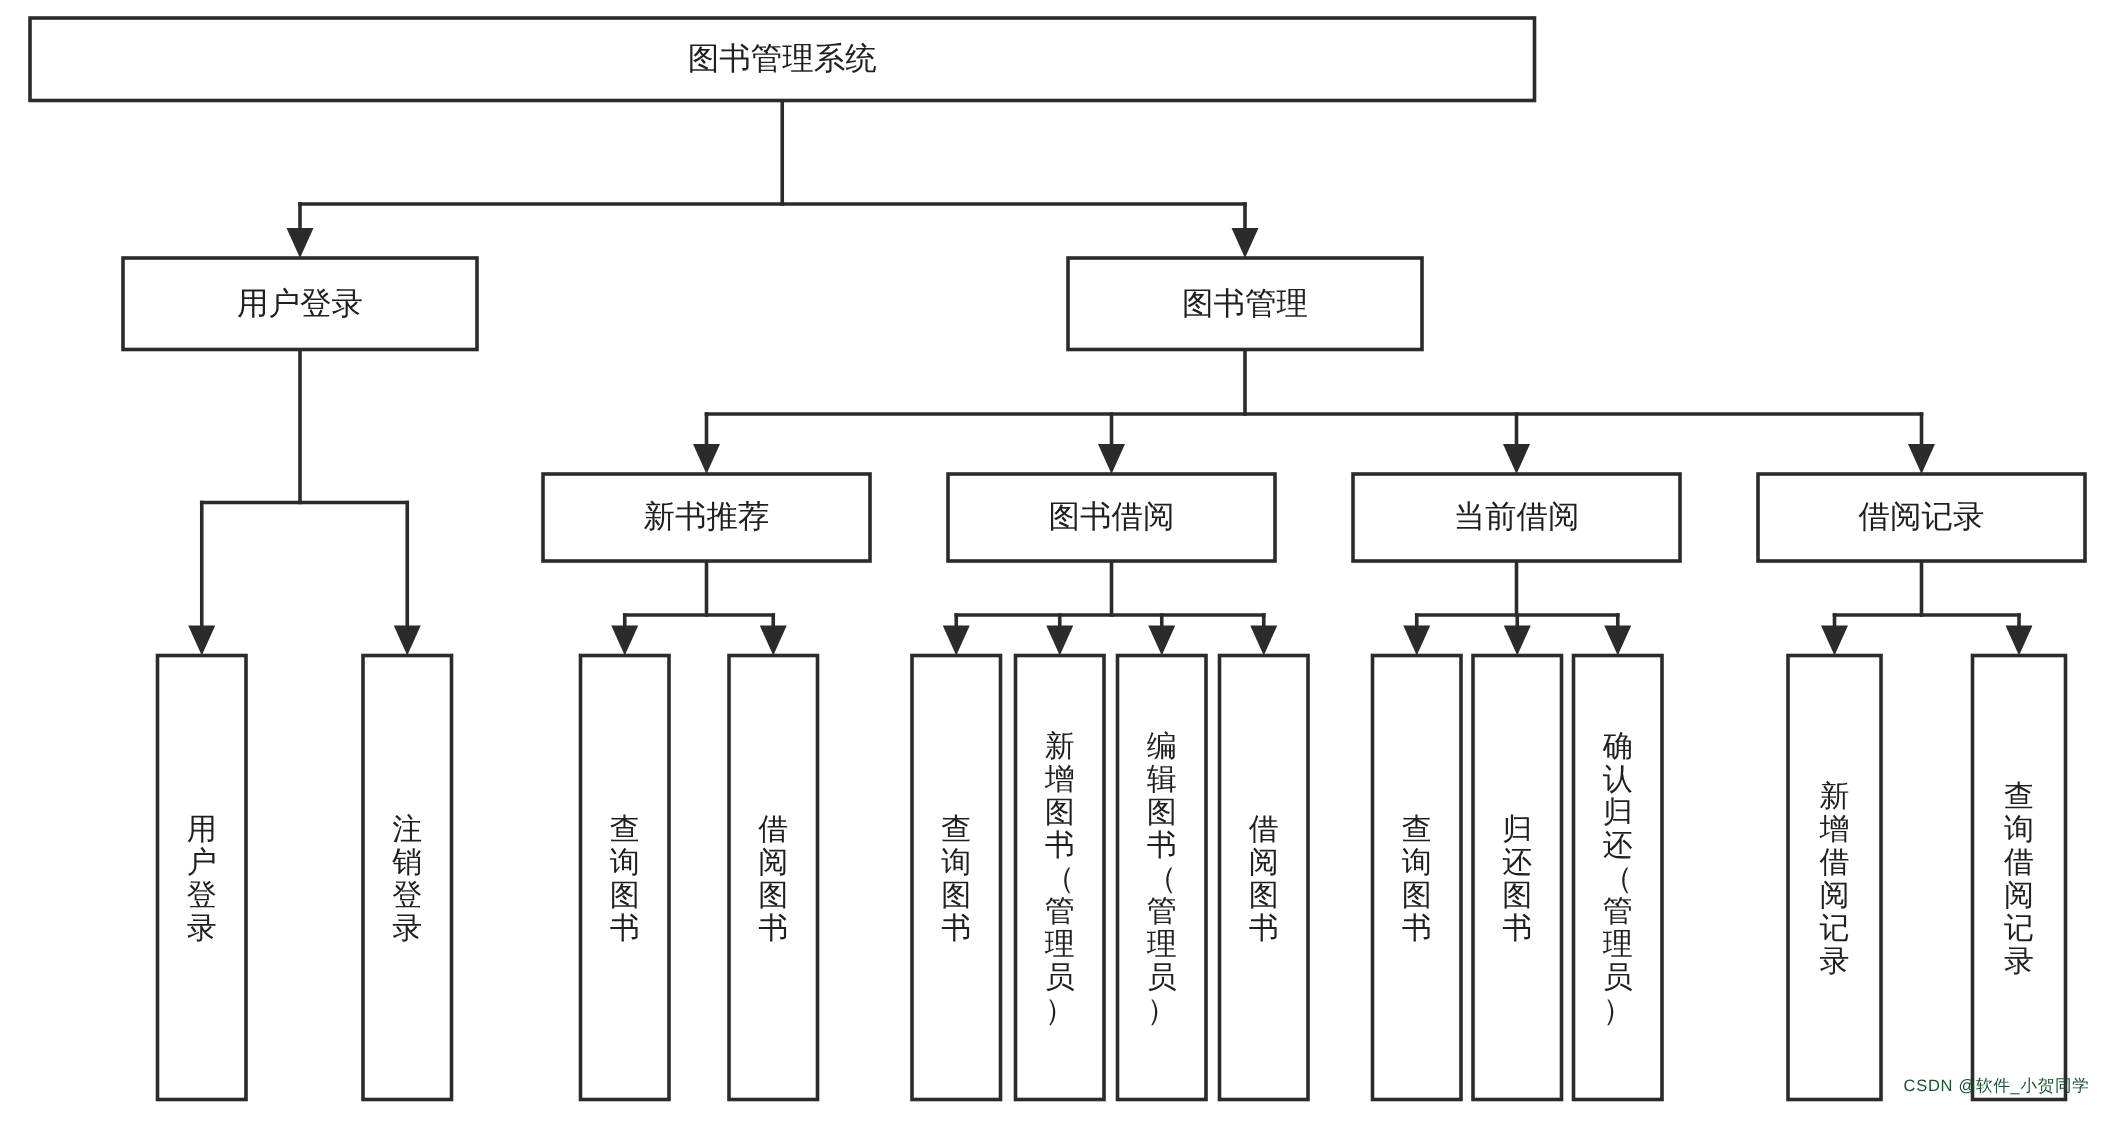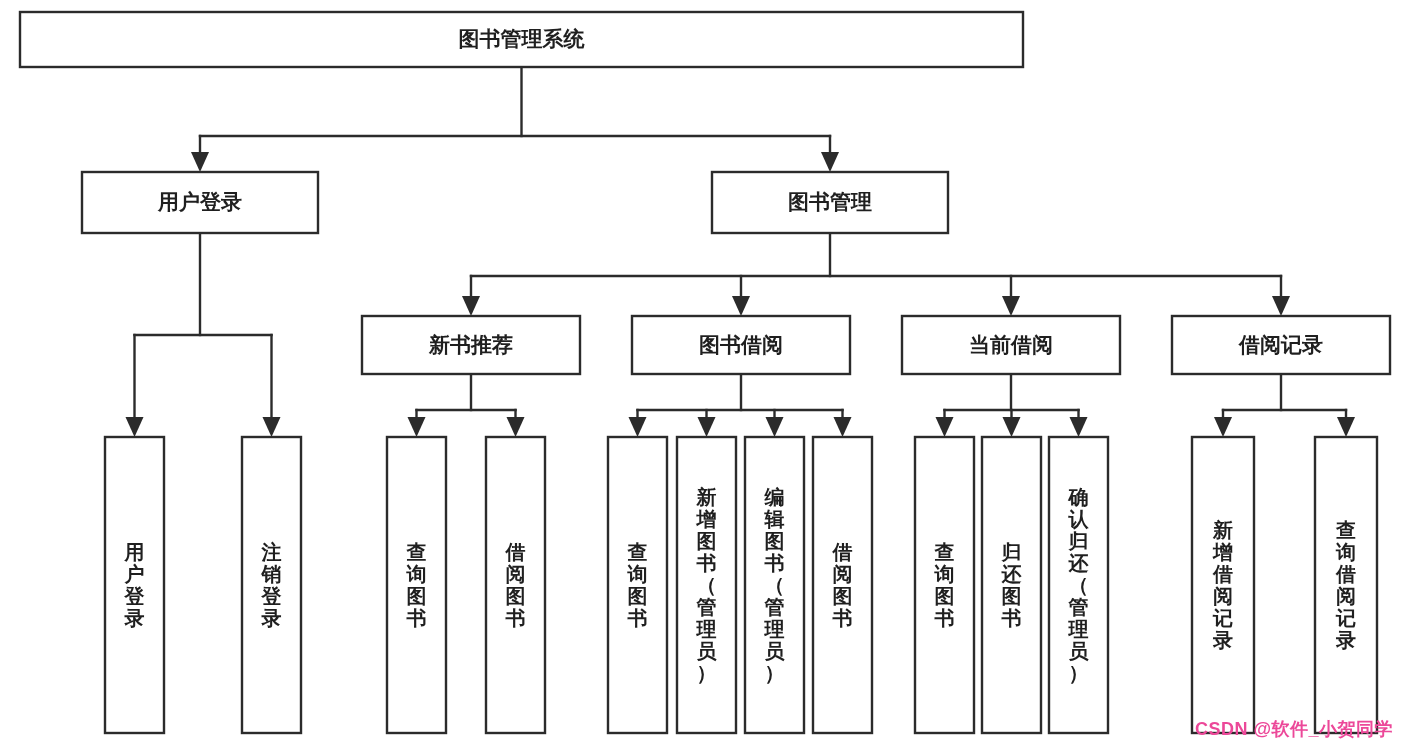--- a/index.html
+++ b/index.html
@@ -11,21 +11,20 @@
     width: 1405px;
     height: 747px;
     font-family: "Liberation Sans", "DejaVu Sans", sans-serif;
     overflow: hidden;
     position: relative;
   }
   #diagram-root {
     position: relative;
     width: 1405px;
     height: 747px;
-    font-weight: bold;
   }
   svg#tree-svg {
     position: absolute;
     top: 0;
     left: 0;
     width: 1405px;
     height: 747px;
   }
   .node-box {
     fill: #ffffff;
@@ -51,24 +50,24 @@
   }
   .node-label-v {
     font-family: "Liberation Sans", "DejaVu Sans", sans-serif;
     font-size: 20px;
     fill: #1f1f1f;
     text-anchor: middle;
   }
   .watermark {
     position: absolute;
     right: 12px;
-    bottom: 6px;
-    font-family: "Liberation Sans", "DejaVu Sans", sans-serif;
-    font-size: 18px;
-    color: #ec4899;
+    bottom: 16px;
+    font-family: "Liberation Sans", "DejaVu Sans", sans-serif;
+    font-size: 11px;
+    color: #14532d;
     white-space: nowrap;
     letter-spacing: 0.5px;
   }
 </style>
 </head>
 <body>
 
 <div id="diagram-root">
   <svg id="tree-svg" viewBox="0 0 1405 747">
     <g id="connectors-layer">

